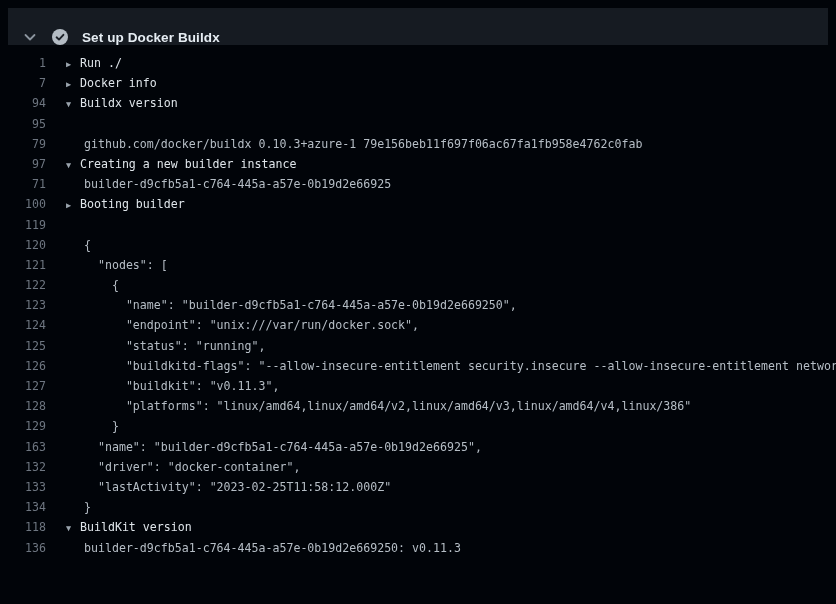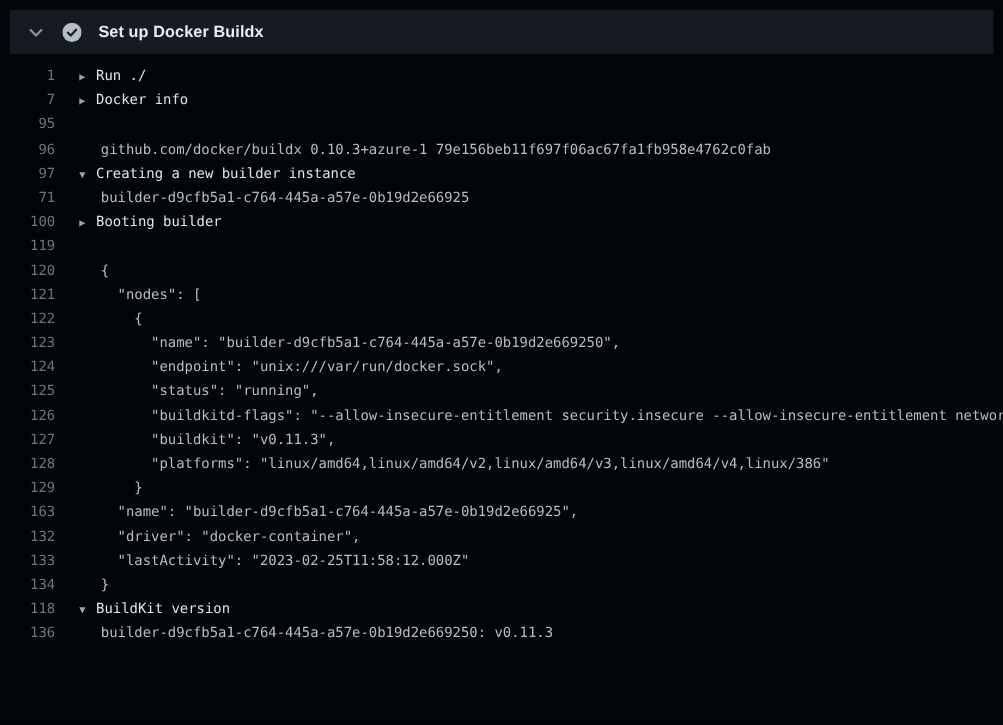--- a/index.html
+++ b/index.html
@@ -20,21 +20,21 @@
   body{
     background:var(--page-bg);
     font-family:"DejaVu Sans Mono", monospace;
   }
   .step-header{
     margin:8px 8px 0 8px;
     height:37px;
     background:var(--header-bg);
     border-radius:0;
     display:flex;
-    align-items:center;
+    align-items:flex-end;
     padding:0 14px;
   }
   .step-header .chev{display:inline-flex;width:16px;height:16px;align-items:center;justify-content:center;cursor:pointer;}
   .step-header .status{display:inline-flex;width:16px;height:16px;margin-left:14px;}
   .step-title{
     margin-left:14px;
     font-family:"Liberation Sans", sans-serif;
     font-size:13.5px;
     font-weight:600;
     color:var(--title-color);
@@ -87,22 +87,23 @@
       <circle cx="8" cy="8" r="8" fill="#b4bcc4"></circle>
       <path d="M4.6 8.3 L7 10.6 L11.4 5.8" fill="none" stroke="#1c2128" stroke-width="1.9" stroke-linecap="round" stroke-linejoin="round"></path>
     </svg>
   </span>
   <span class="step-title">Set up Docker Buildx</span>
 </div>
 
 <div class="log">
     <div class="row"><span class="num">1</span><span class="content group"><span class="tri">▶</span><span class="gtext">Run ./</span></span></div>
     <div class="row"><span class="num">7</span><span class="content group"><span class="tri">▶</span><span class="gtext">Docker info</span></span></div>
+    <div class="row"><span class="num">94</span><span class="content group"><span class="tri">▼</span><span class="gtext">Buildx version</span></span></div>
     <div class="row"><span class="num">95</span><span class="content cmd">/usr/bin/docker buildx version</span></div>
-    <div class="row"><span class="num">96</span><span class="content out">github.com/docker/buildx 0.10.3+azure-1 79e156beb11f697f06ac67fa1fb958e4762c0fab</span></div>
+    <div class="row"><span class="num">79</span><span class="content out">github.com/docker/buildx 0.10.3+azure-1 79e156beb11f697f06ac67fa1fb958e4762c0fab</span></div>
     <div class="row"><span class="num">97</span><span class="content group"><span class="tri">▼</span><span class="gtext">Creating a new builder instance</span></span></div>
     <div class="row"><span class="num">71</span><span class="content out">builder-d9cfb5a1-c764-445a-a57e-0b19d2e66925</span></div>
     <div class="row"><span class="num">100</span><span class="content group"><span class="tri">▶</span><span class="gtext">Booting builder</span></span></div>
     <div class="row"><span class="num">119</span></div>
     <div class="row"><span class="num">120</span><span class="content out">{</span></div>
     <div class="row"><span class="num">121</span><span class="content out">  "nodes": [</span></div>
     <div class="row"><span class="num">122</span><span class="content out">    {</span></div>
     <div class="row"><span class="num">123</span><span class="content out">      "name": "builder-d9cfb5a1-c764-445a-a57e-0b19d2e669250",</span></div>
     <div class="row"><span class="num">124</span><span class="content out">      "endpoint": "unix:///var/run/docker.sock",</span></div>
     <div class="row"><span class="num">125</span><span class="content out">      "status": "running",</span></div>

